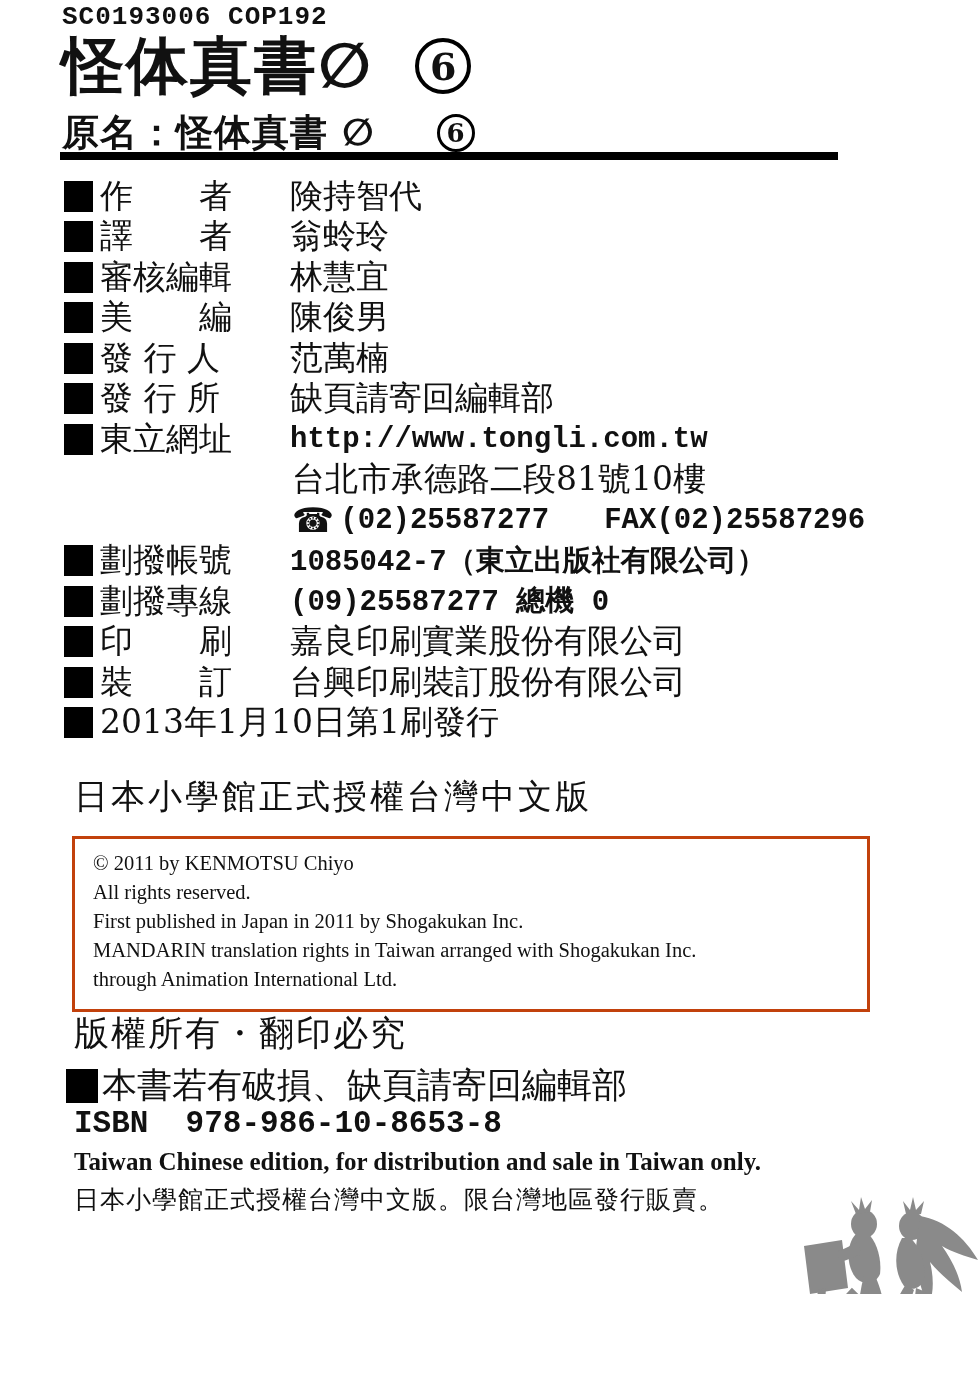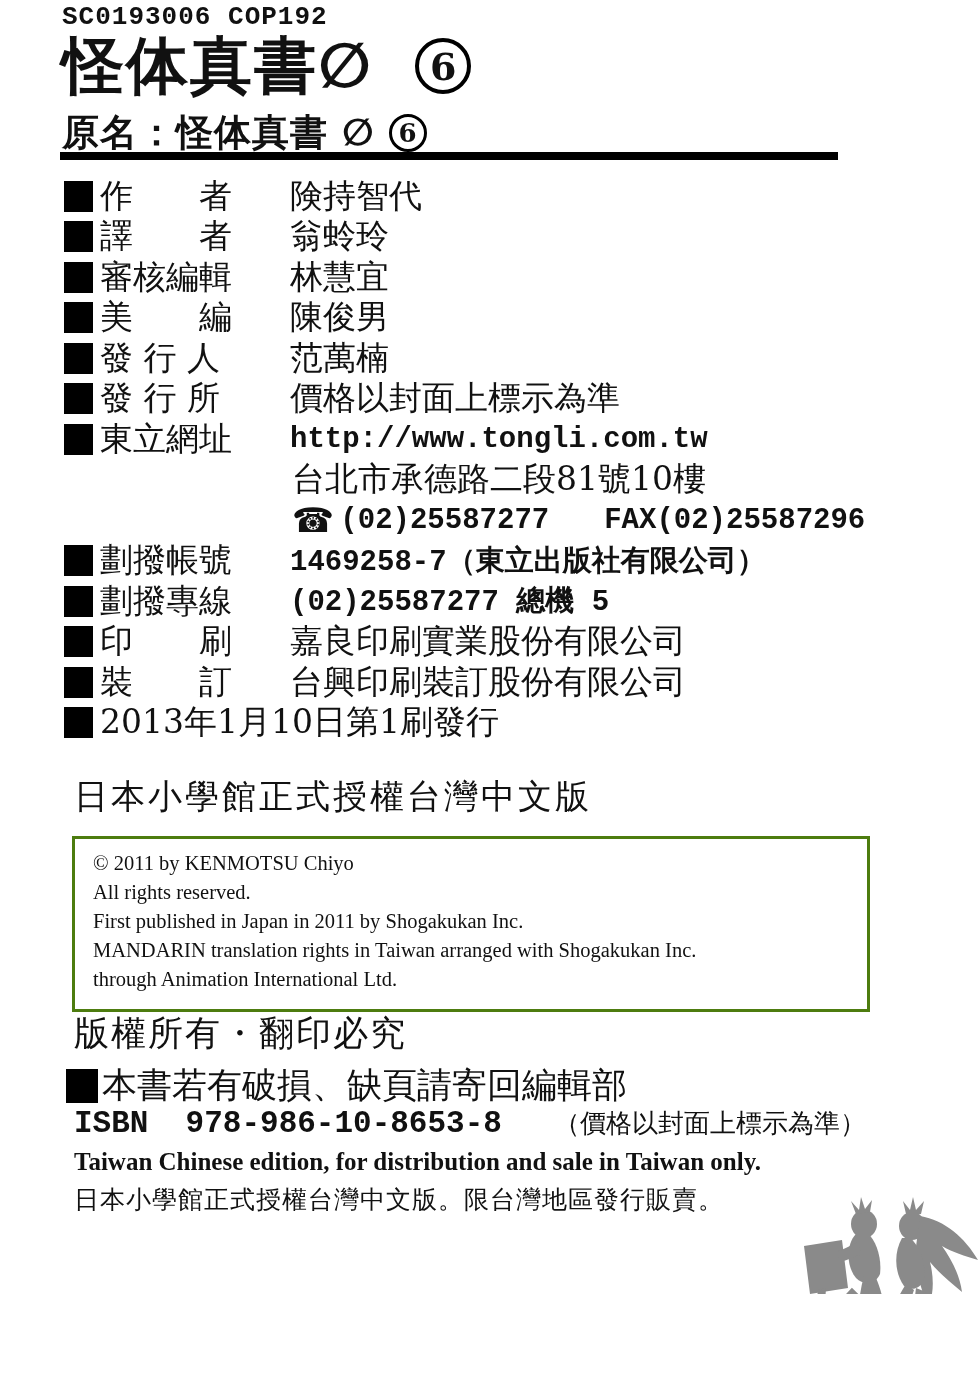--- a/index.html
+++ b/index.html
@@ -10,42 +10,42 @@
   .abs { position:absolute; }
 
   
   .code-line { left:62px; top:2px; font-family:"Liberation Mono","DejaVu Sans Mono",monospace;
     font-size:26px; font-weight:600; letter-spacing:1px; }
   .title-line { left:62px; top:32px; display:flex; align-items:center; }
   .title-text { font-size:62px; font-weight:bold; letter-spacing:2px; line-height:1.1; }
   .circle-badge { display:inline-flex; align-items:center; justify-content:center;
     border:4px solid #000; border-radius:50%; font-weight:bold; box-sizing:border-box; }
   .badge-lg { width:56px; height:56px; font-size:38px; margin-left:42px; }
-  .subtitle-line { left:62px; top:108px; display:flex; align-items:center; }
+  .subtitle-line { left:62px; top:108px; display:flex; align-items:center;gap:48px; }
   .subtitle-text { font-size:37px; font-weight:bold; letter-spacing:1px; }
   .badge-sm { width:38px; height:38px; border-width:3px; font-size:26px; margin-left:14px; }
   .rule { left:60px; top:152px; width:778px; height:8px; background:#000; }
 
   
   .credits { left:64px; top:176px; width:860px; }
   .line { display:flex; align-items:center; height:40.5px; }
   .sq { flex:none; width:29px; height:31px; background:#000; margin-right:7px; }
   .sq-sm { flex:none; width:32px; height:34px; background:#000; margin-right:4px; }
   .lbl { flex:none; width:190px; font-size:33px; letter-spacing:0px; white-space:pre; }
   .val { font-size:33px; white-space:pre; }
   .val.latin, .mono { font-family:"Liberation Mono","DejaVu Sans Mono",monospace;
     font-size:29px; font-weight:600; letter-spacing:0px; }
   .indent { margin-left:228px; }
   .phone-icon { font-size:34px; margin-right:6px; line-height:1; }
   .fax-gap { margin-left:55px; }
   .date-text { font-size:33px; }
 
   
   .license-heading { left:74px; top:774px; font-size:34px; letter-spacing:3px; }
-  .copy-box { left:72px; top:836px; width:764px; height:160px; border:3px solid #4d7c0f;
+  .copy-box { left:72px; top:836px; width:764px; height:160px; border:3px solid #c2410c;
     padding:10px 10px 0 18px; box-sizing:content-box;
     font-family:"Liberation Serif","DejaVu Serif",serif; }
   .copy-box .cline { font-size:20.5px; line-height:29px; white-space:pre; }
 
   
   .rights-line { left:74px; top:1010px; font-size:35px; letter-spacing:2px; }
   .damage-line { left:66px; top:1054px; display:flex; align-items:center; font-size:35px;margin-top:8px; }
   .isbn-row { left:74px; top:1106px; display:flex; align-items:flex-end; }
   .isbn { font-family:"Liberation Mono","DejaVu Sans Mono",monospace; font-size:31px;
     font-weight:600; white-space:pre; }
@@ -113,21 +113,21 @@
 
     <div class="line">
       <span class="sq"></span>
       <span class="lbl">發 行 人</span>
       <span class="val">范萬楠</span>
     </div>
 
     <div class="line">
       <span class="sq"></span>
       <span class="lbl">發 行 所</span>
-      <span class="val">價格以封面上標示為準</span>
+      <span class="val">缺頁請寄回編輯部</span>
     </div>
 
     <div class="line">
       <span class="sq"></span>
       <span class="lbl">東立網址</span>
       <span class="val latin">http://www.tongli.com.tw</span>
     </div>
 
     <div class="line indent">
       <span class="val">台北市承德路二段81號10樓</span>
@@ -135,27 +135,27 @@
 
     <div class="line indent">
       <span class="phone-icon">☎</span>
       <span class="val latin">(02)25587277</span>
       <span class="val latin fax-gap">FAX(02)25587296</span>
     </div>
 
     <div class="line">
       <span class="sq"></span>
       <span class="lbl">劃撥帳號</span>
-      <span class="val latin">1469258-7（東立出版社有限公司）</span>
+      <span class="val latin">1085042-7（東立出版社有限公司）</span>
     </div>
 
     <div class="line">
       <span class="sq"></span>
       <span class="lbl">劃撥專線</span>
-      <span class="val latin">(02)25587277 總機 5</span>
+      <span class="val latin">(09)25587277 總機 0</span>
     </div>
 
     <div class="line">
       <span class="sq"></span>
       <span class="lbl">印　　刷</span>
       <span class="val">嘉良印刷實業股份有限公司</span>
     </div>
 
     <div class="line">
       <span class="sq"></span>
@@ -182,21 +182,20 @@
 
   <div class="abs rights-line">版權所有・翻印必究</div>
 
   <div class="abs damage-line">
     <span class="sq-sm"></span>
     <span>本書若有破損、缺頁請寄回編輯部</span>
   </div>
 
   <div class="abs isbn-row">
     <span class="isbn">ISBN  978-986-10-8653-8</span>
-    <span class="price-note">（價格以封面上標示為準）</span>
   </div>
 
   <div class="abs english-line">Taiwan Chinese edition, for distribution and sale in Taiwan only.</div>
   <div class="abs chinese-line">日本小學館正式授權台灣中文版。限台灣地區發行販賣。</div>
 
   <div class="abs illustration">
     <svg viewBox="0 0 220 199" width="220" height="199">
       <g fill="none" stroke="#8a8a8a">
         <circle cx="54" cy="153" r="30" stroke-width="8"></circle>
         <g stroke-width="2">

